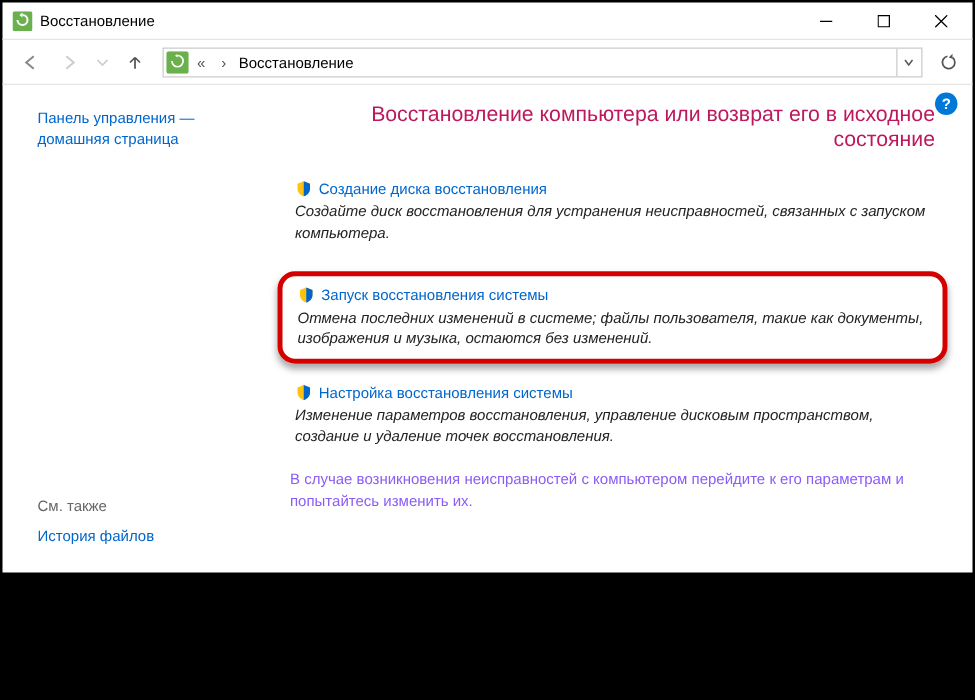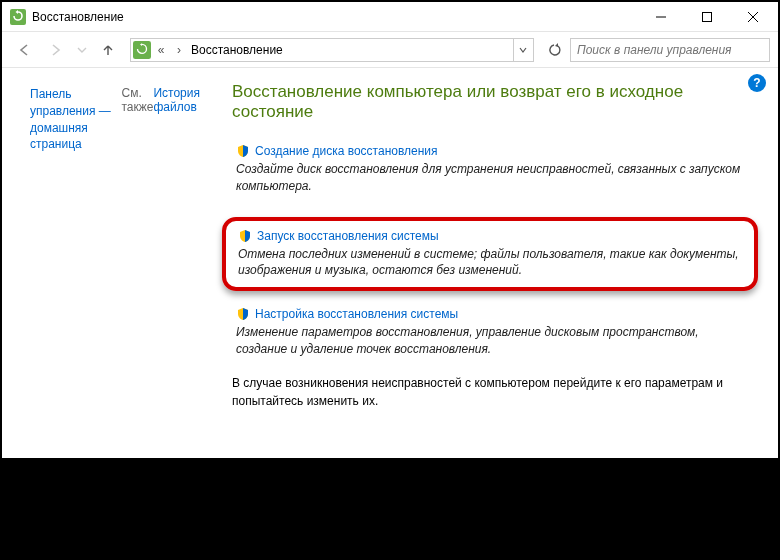--- a/index.html
+++ b/index.html
@@ -109,20 +109,21 @@
   }
   .body {
     flex: 1;
     display: flex;
     position: relative;
   }
   .sidebar {
     width: 210px;
     padding: 18px 12px 12px 28px;
     display: flex;
+    flex-direction: column;
   }
   .sidebar a.home {
     color: #0066cc;
     text-decoration: none;
     line-height: 1.4;
   }
   .sidebar .spacer { flex: 1; }
   .sidebar .seealso {
     color: #666;
     margin-bottom: 10px;
@@ -131,24 +132,25 @@
     color: #0066cc;
     text-decoration: none;
     margin-bottom: 10px;
   }
   .main {
     flex: 1;
     padding: 14px 30px 20px 20px;
     position: relative;
   }
   .main h1 {
-    color: #4d7c0f;
+    color: #be185d;
     font-weight: 400;
     font-size: 17px;
     margin-bottom: 20px;
+    text-align: right;
   }
   .item {
     margin-bottom: 14px;
     padding: 2px 4px;
   }
   .item .link {
     color: #0066cc;
     text-decoration: none;
     display: inline-flex;
     align-items: center;
@@ -167,21 +169,21 @@
     flex-shrink: 0;
   }
   .highlighted {
     border: 4px solid #d40000;
     border-radius: 14px;
     box-shadow: 0 4px 6px rgba(0,0,0,0.35);
     padding: 8px 12px;
     margin: 20px -10px 14px -10px;
   }
   .footer-link {
-    color: #000000;
+    color: #8b5cf6;
     text-decoration: none;
     display: block;
     margin-top: 12px;
     line-height: 1.5;
   }
   .help-icon {
     position: absolute;
     top: 6px;
     right: 12px;
     width: 18px; height: 18px;
@@ -263,21 +265,20 @@
             <path d="M1 2 L4 6 L7 2" fill="none" stroke="#555" stroke-width="1.2"></path>
           </svg>
       </span>
     </div>
     <div class="refresh">
       <svg width="14" height="14">
           <path d="M11 3 A5 5 0 1 1 7 2" fill="none" stroke="#555" stroke-width="1.4"></path>
           <path d="M11 0 L11 4 L8 3 Z" fill="#555"></path>
         </svg>
     </div>
-    <input class="searchbox" placeholder="Поиск в панели управления" style="">
   </div>
 
   <div class="body">
     <div class="sidebar">
       <a href="#" class="home">Панель управления — домашняя страница</a>
       <div class="spacer"></div>
       <div class="seealso">См. также</div>
       <a href="#" class="hist">История файлов</a>
     </div>
 

